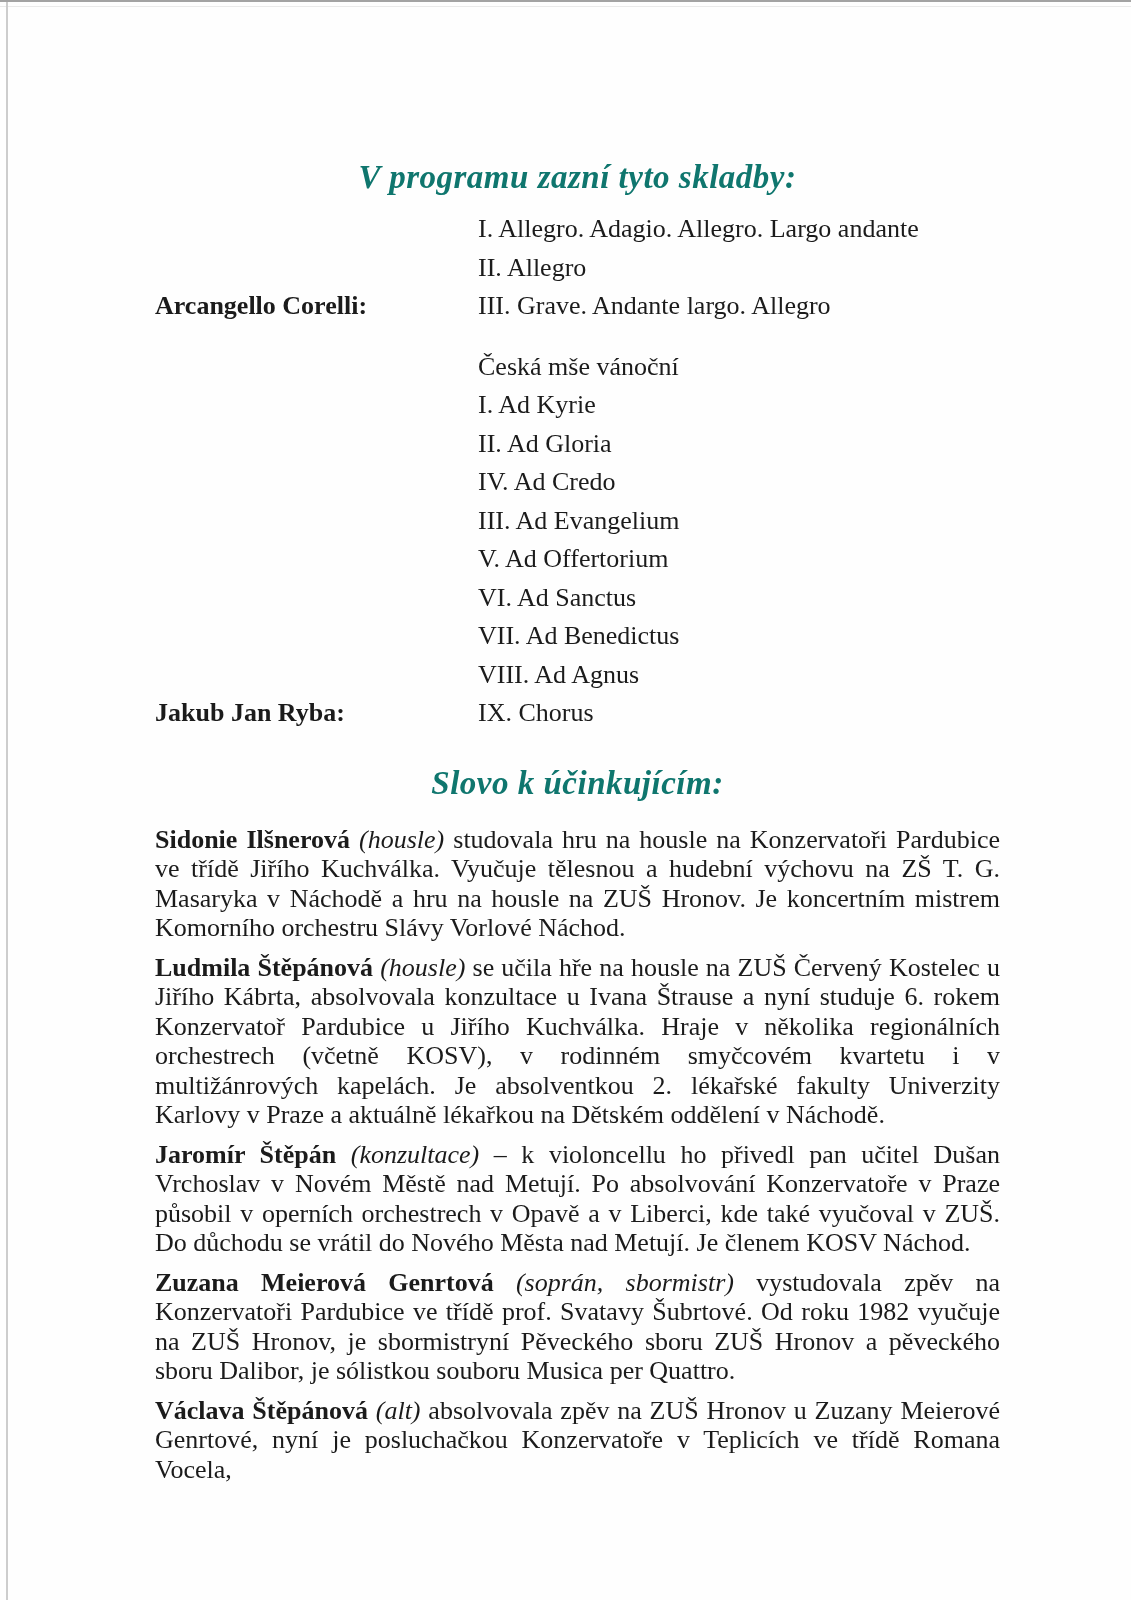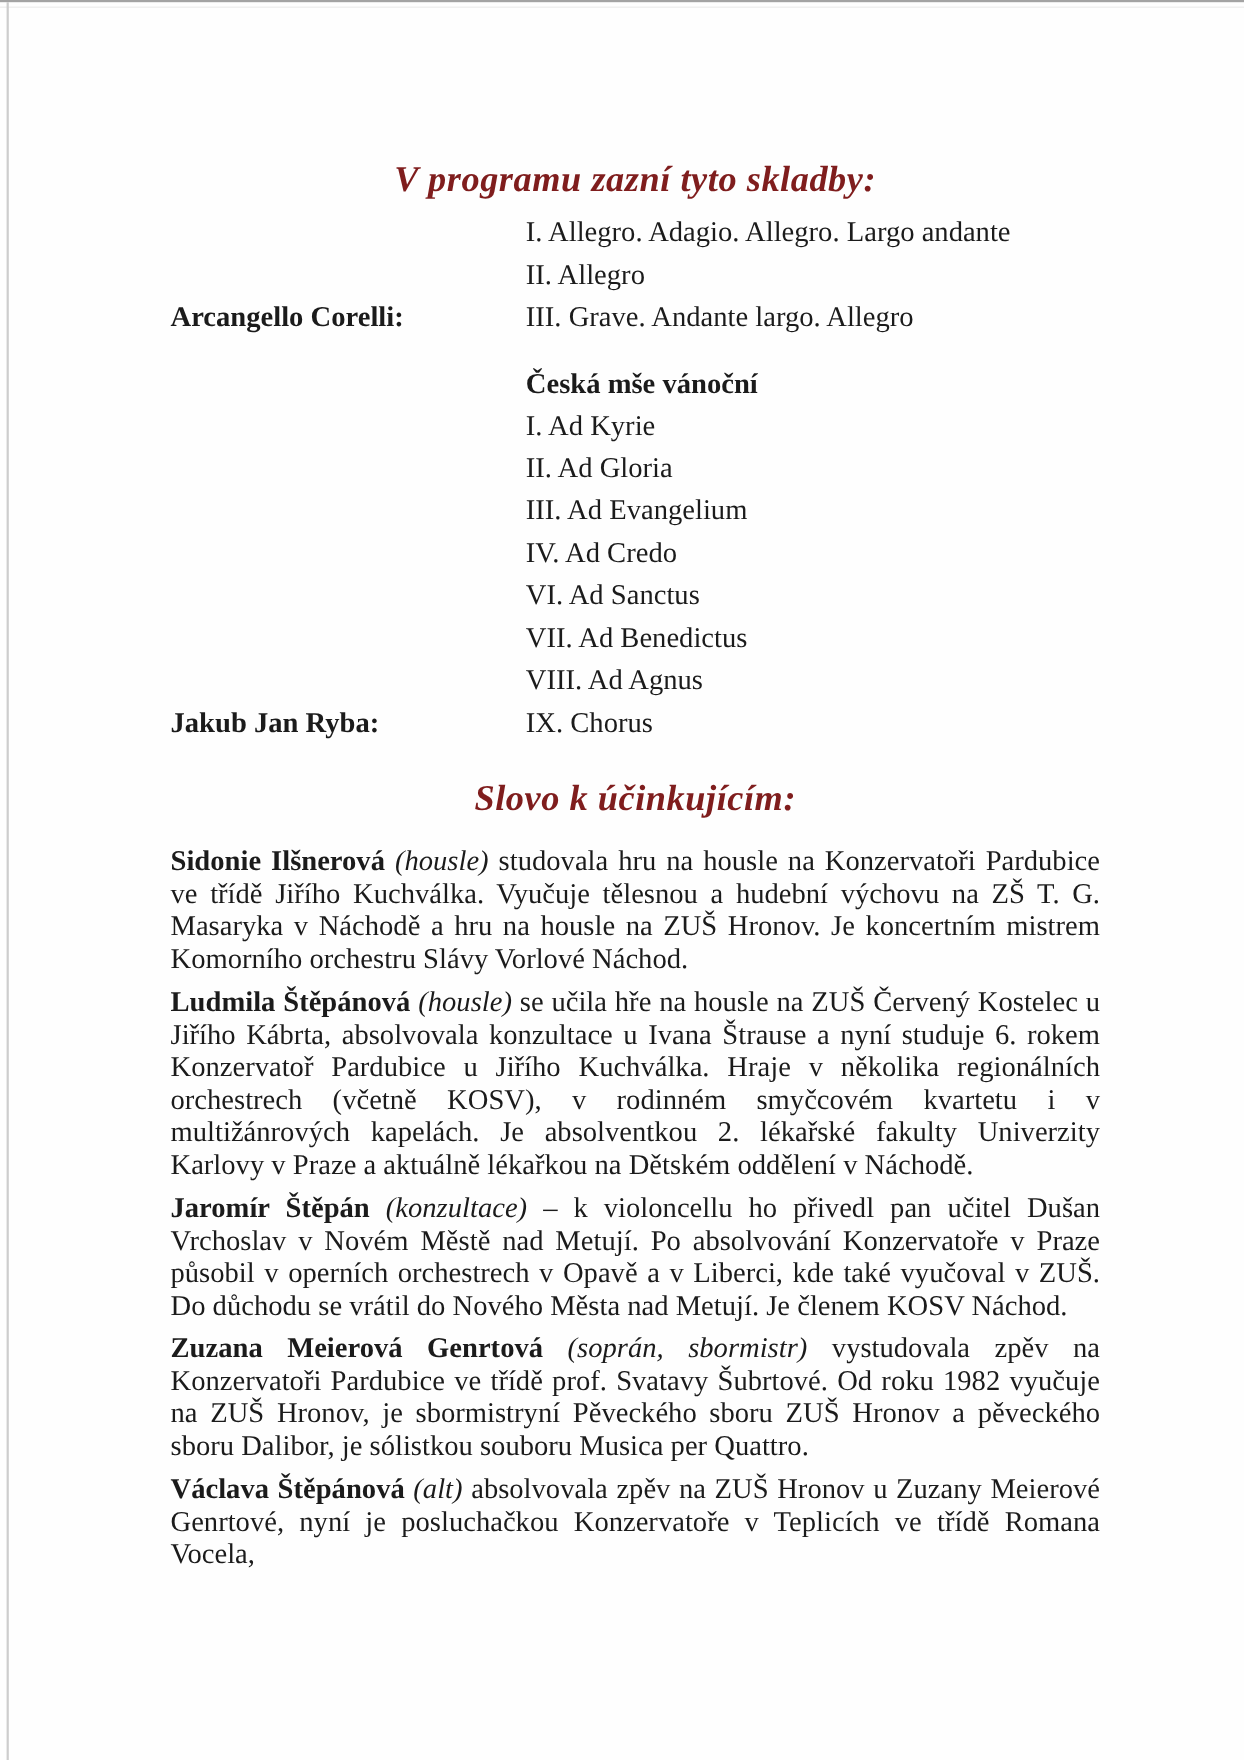--- a/index.html
+++ b/index.html
@@ -35,27 +35,27 @@
     width: 2px;
     background: #cdcdcd;
   }
   .content {
     position: absolute;
     left: 155px;
     top: 144px;
     width: 845px;
   }
   .heading {
-    margin: 0;
+    margin: 13px;
     font-size: 33px;
     line-height: 40px;
     font-style: italic;
     font-weight: 700;
     text-align: center;
-    color: #7f1d1d;
+    color: #0f766e;
     letter-spacing: 0.5px;
   }
   .program {
     margin-top: 8px;
     font-size: 26px;
   }
   .program-row {
     display: flex;
     align-items: flex-end;
   }
@@ -66,21 +66,21 @@
     width: 323px;
     flex: 0 0 323px;
     font-weight: 700;
     line-height: 38.5px;
   }
   .works {
     flex: 1 1 auto;
     line-height: 38.5px;
   }
   .work-line { white-space: nowrap; }
-  .work-title-bold { font-weight: 700; }
+  .work-title-bold { font-weight: 400; }
   .heading-2 {
     margin-top: 30px;
   }
   .bios {
     margin-top: 22px;
     font-size: 26px;
     line-height: 29.5px;
     text-align: justify;
   }
   .bios p {
@@ -115,22 +115,23 @@
           <div class="work-line">III. Grave. Andante largo. Allegro</div>
         </div>
       </div>
 
       <div class="program-row">
         <div class="composer">Jakub Jan Ryba:</div>
         <div class="works">
           <div class="work-line work-title-bold">Česká mše vánoční</div>
           <div class="work-line">I. Ad Kyrie</div>
           <div class="work-line">II. Ad Gloria</div>
+          <div class="work-line">IV. Ad Credo</div>
           <div class="work-line">III. Ad Evangelium</div>
-          <div class="work-line">IV. Ad Credo</div>
+          <div class="work-line">V. Ad Offertorium</div>
           <div class="work-line">VI. Ad Sanctus</div>
           <div class="work-line">VII. Ad Benedictus</div>
           <div class="work-line">VIII. Ad Agnus</div>
           <div class="work-line">IX. Chorus</div>
         </div>
       </div>
 
     </div>
 
     <h1 class="heading heading-2">Slovo k účinkujícím:</h1>

